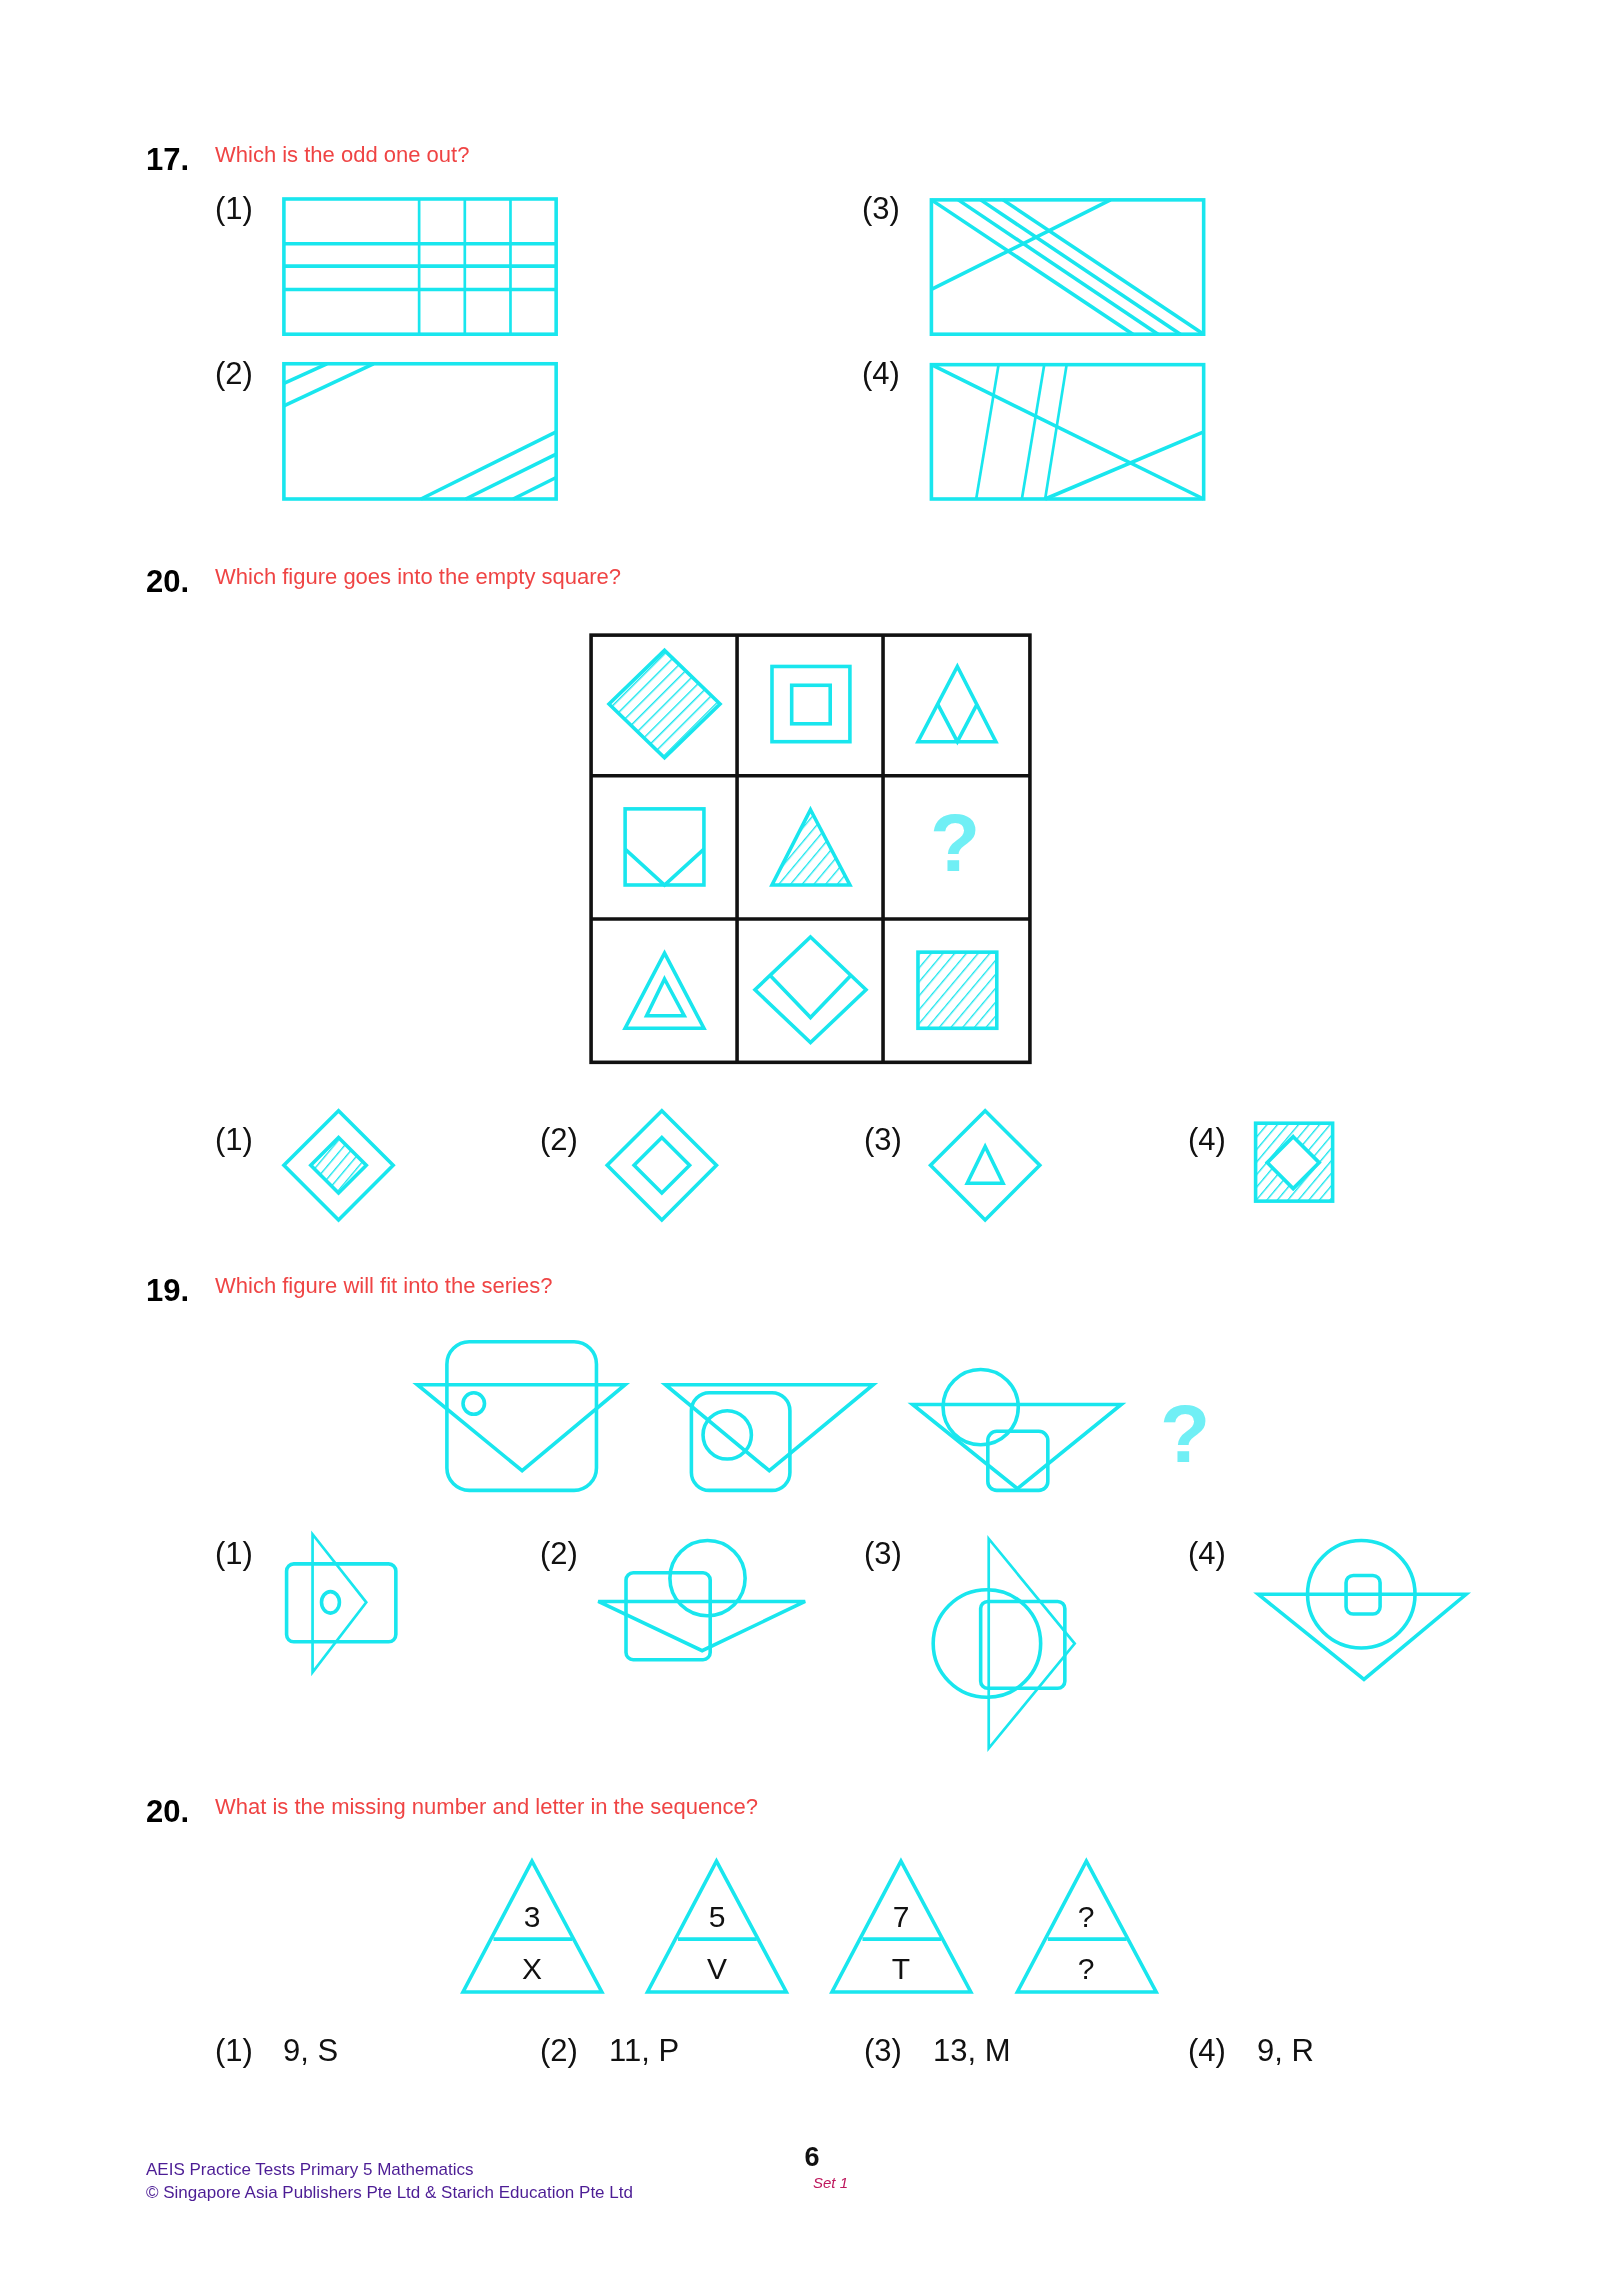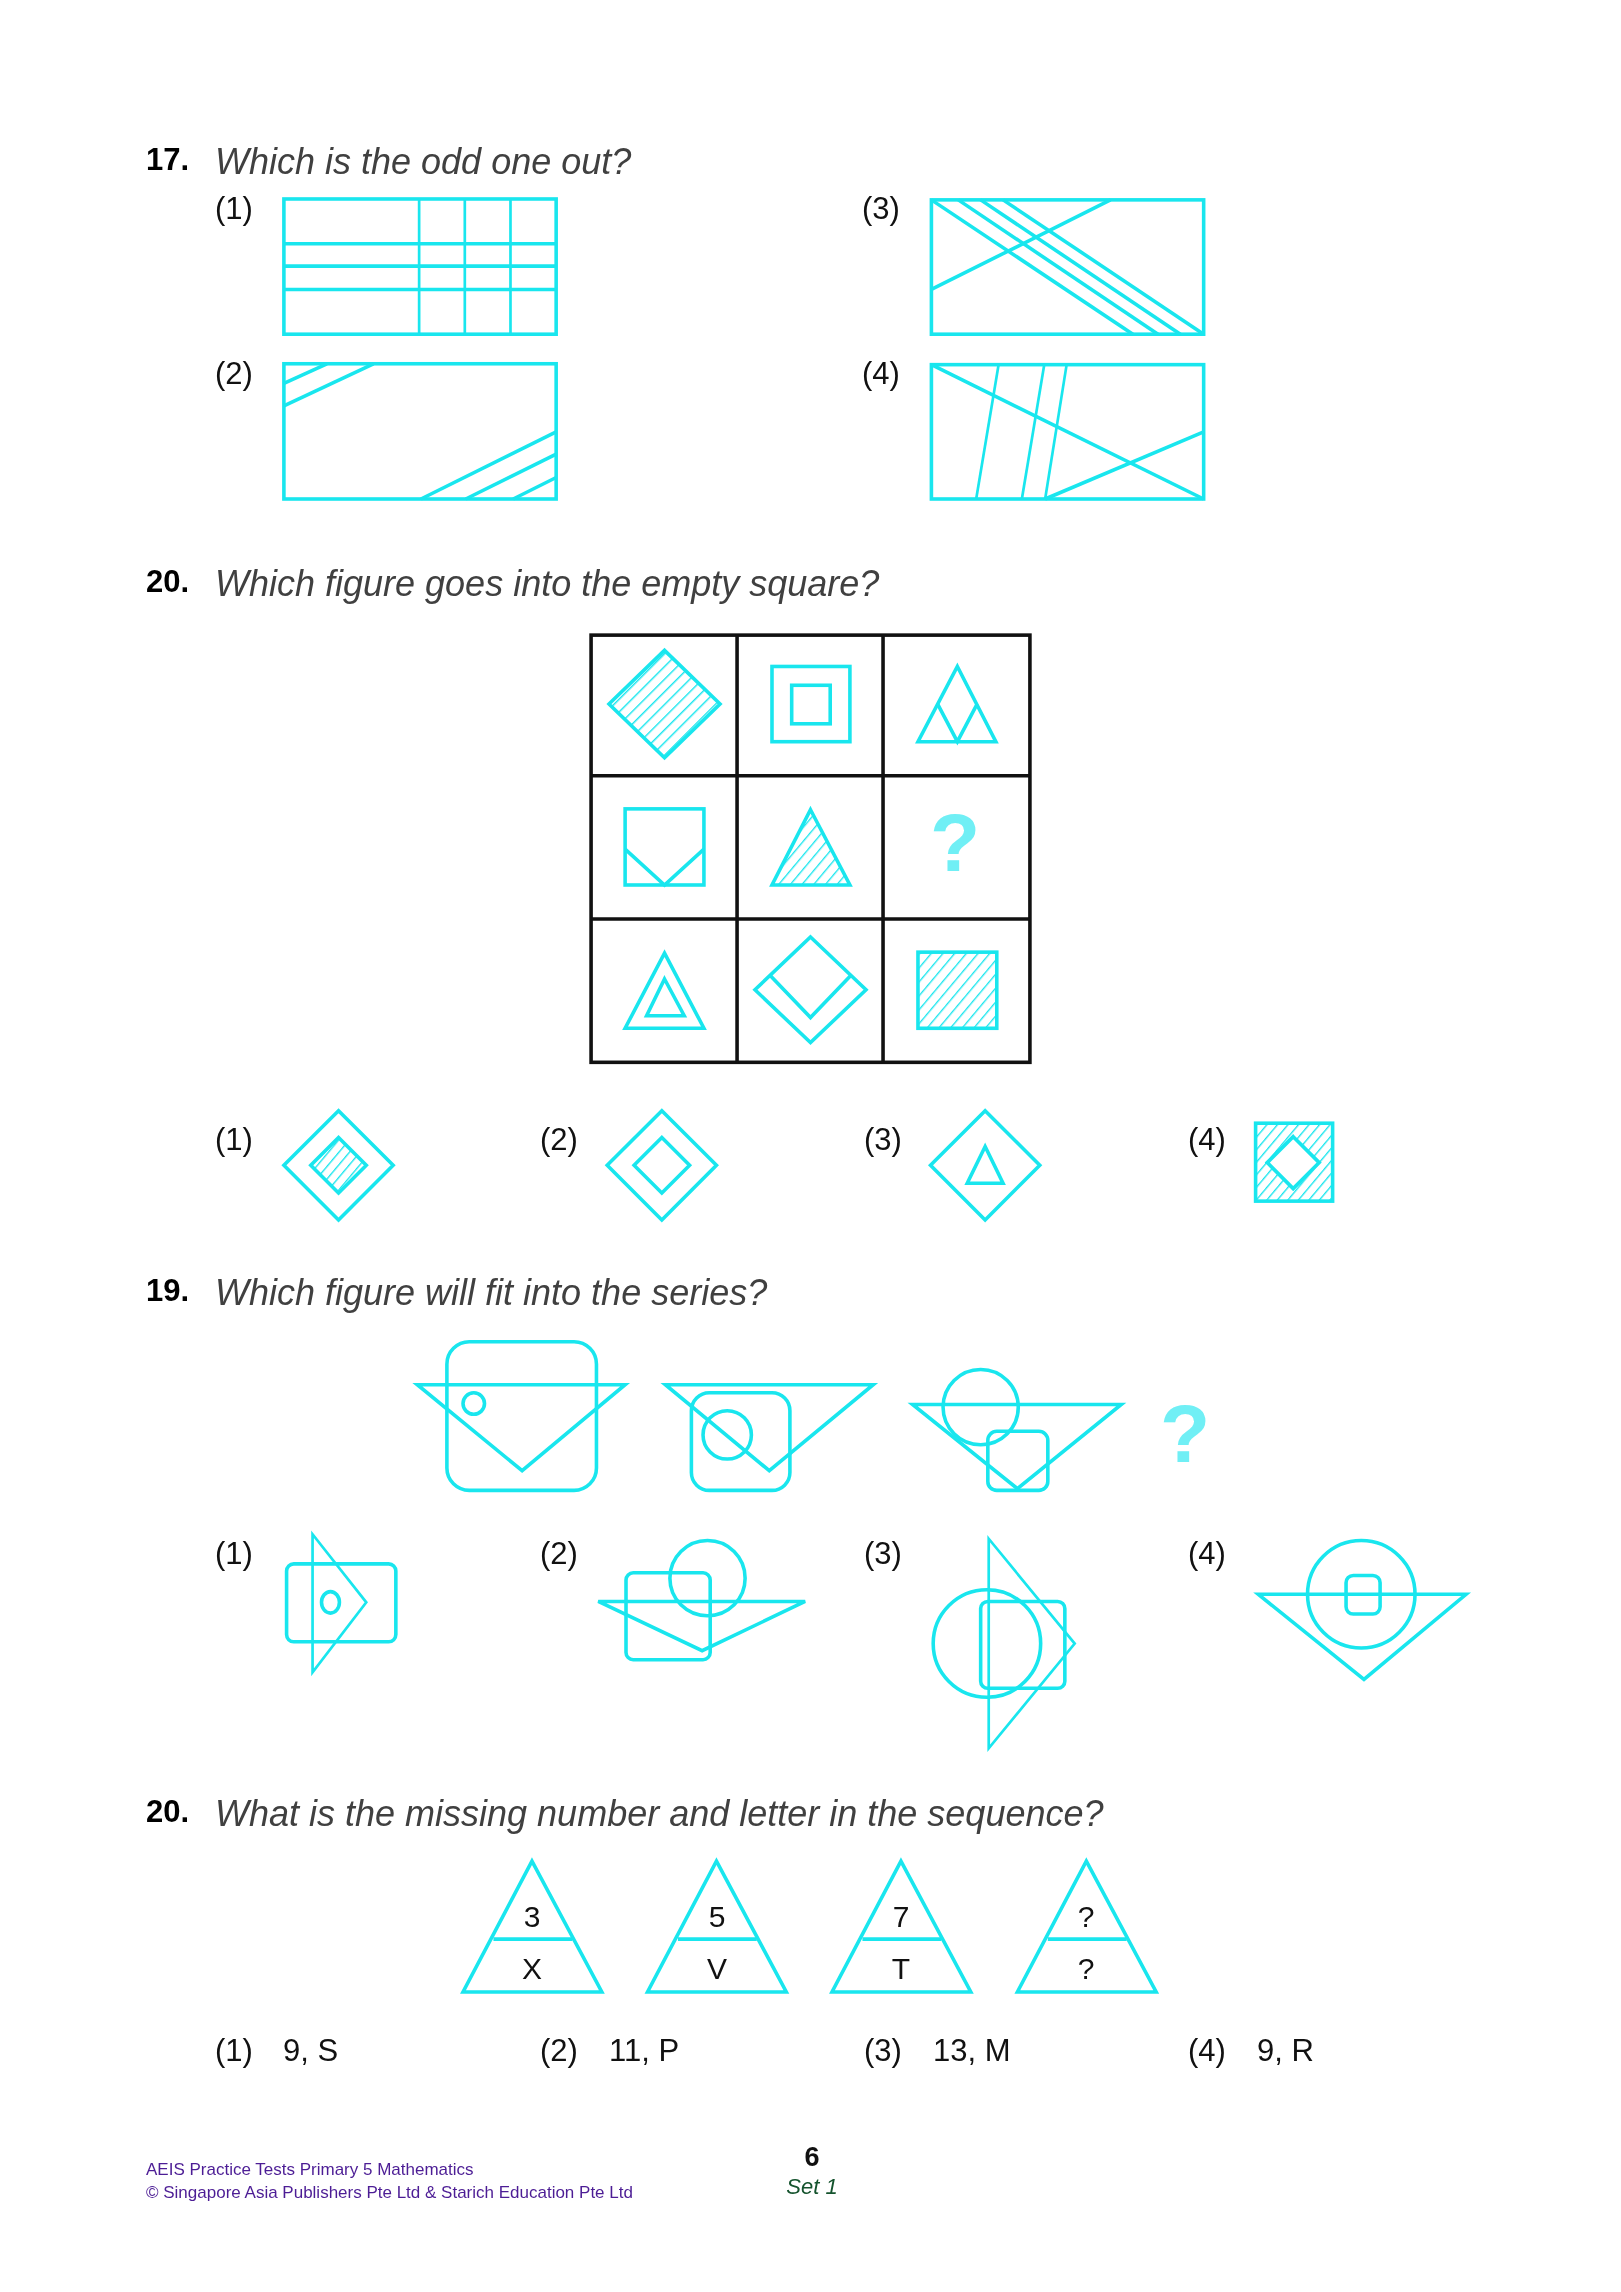--- a/index.html
+++ b/index.html
@@ -1,26 +1,26 @@
 <!DOCTYPE html>
 <html style="font-size:14.3px"><head>
 <meta charset="utf-8">
 <style>
   html, body { margin: 0; padding: 0; background: #ffffff; }
   body { width: 1621px; height: 2293px; position: relative; overflow: hidden;
          font-family: "Liberation Sans", sans-serif; color: #111; }
   .abs { position: absolute; white-space: nowrap; }
   .qnum { font-weight: bold; color: #000000; font-size: 31px; line-height: 1; }
-  .qtext { font-size: 36px; line-height: 1; color: #404040; font-style: italic; }
+  .qtext { font-size: 22px; line-height: 1; color: #ef4444; }
   .opt { font-size: 31px; line-height: 1; color: #111; }
   .fig { position: absolute; left: 0; top: 0; width: 1621px; height: 2293px; }
   .tri-text { font-size: 30px; line-height: 1; color: #111; text-align: center; width: 54px; }
   .footer-text { font-size: 17px; line-height: 1.25; color: #4c1d95; margin-top: 8px; }
   .page-num { font-size: 27px; font-weight: bold; color: #111; text-align: center; width: 54px; }
-  .set-label { font-size: 22px; font-style: italic; color: #14532d; text-align: center; width: 72px; }
+  .set-label { font-size: 15px; font-style: italic; color: #be185d; text-align: right; width: 72px; }
   .qmark { font-size: 82px; font-weight: bold; color: #70eff5; line-height: 1; }
 </style>
 </head>
 <body>
 
 <svg class="fig" viewBox="0 0 1810 2560" xmlns="http://www.w3.org/2000/svg">
   <defs>
     <pattern id="hatch-vert-diag" patternUnits="userSpaceOnUse" width="10" height="10" patternTransform="rotate(45)">
       <line x1="0" y1="0" x2="0" y2="10" stroke="#19e6ee" stroke-width="3.2"></line>
     </pattern>

